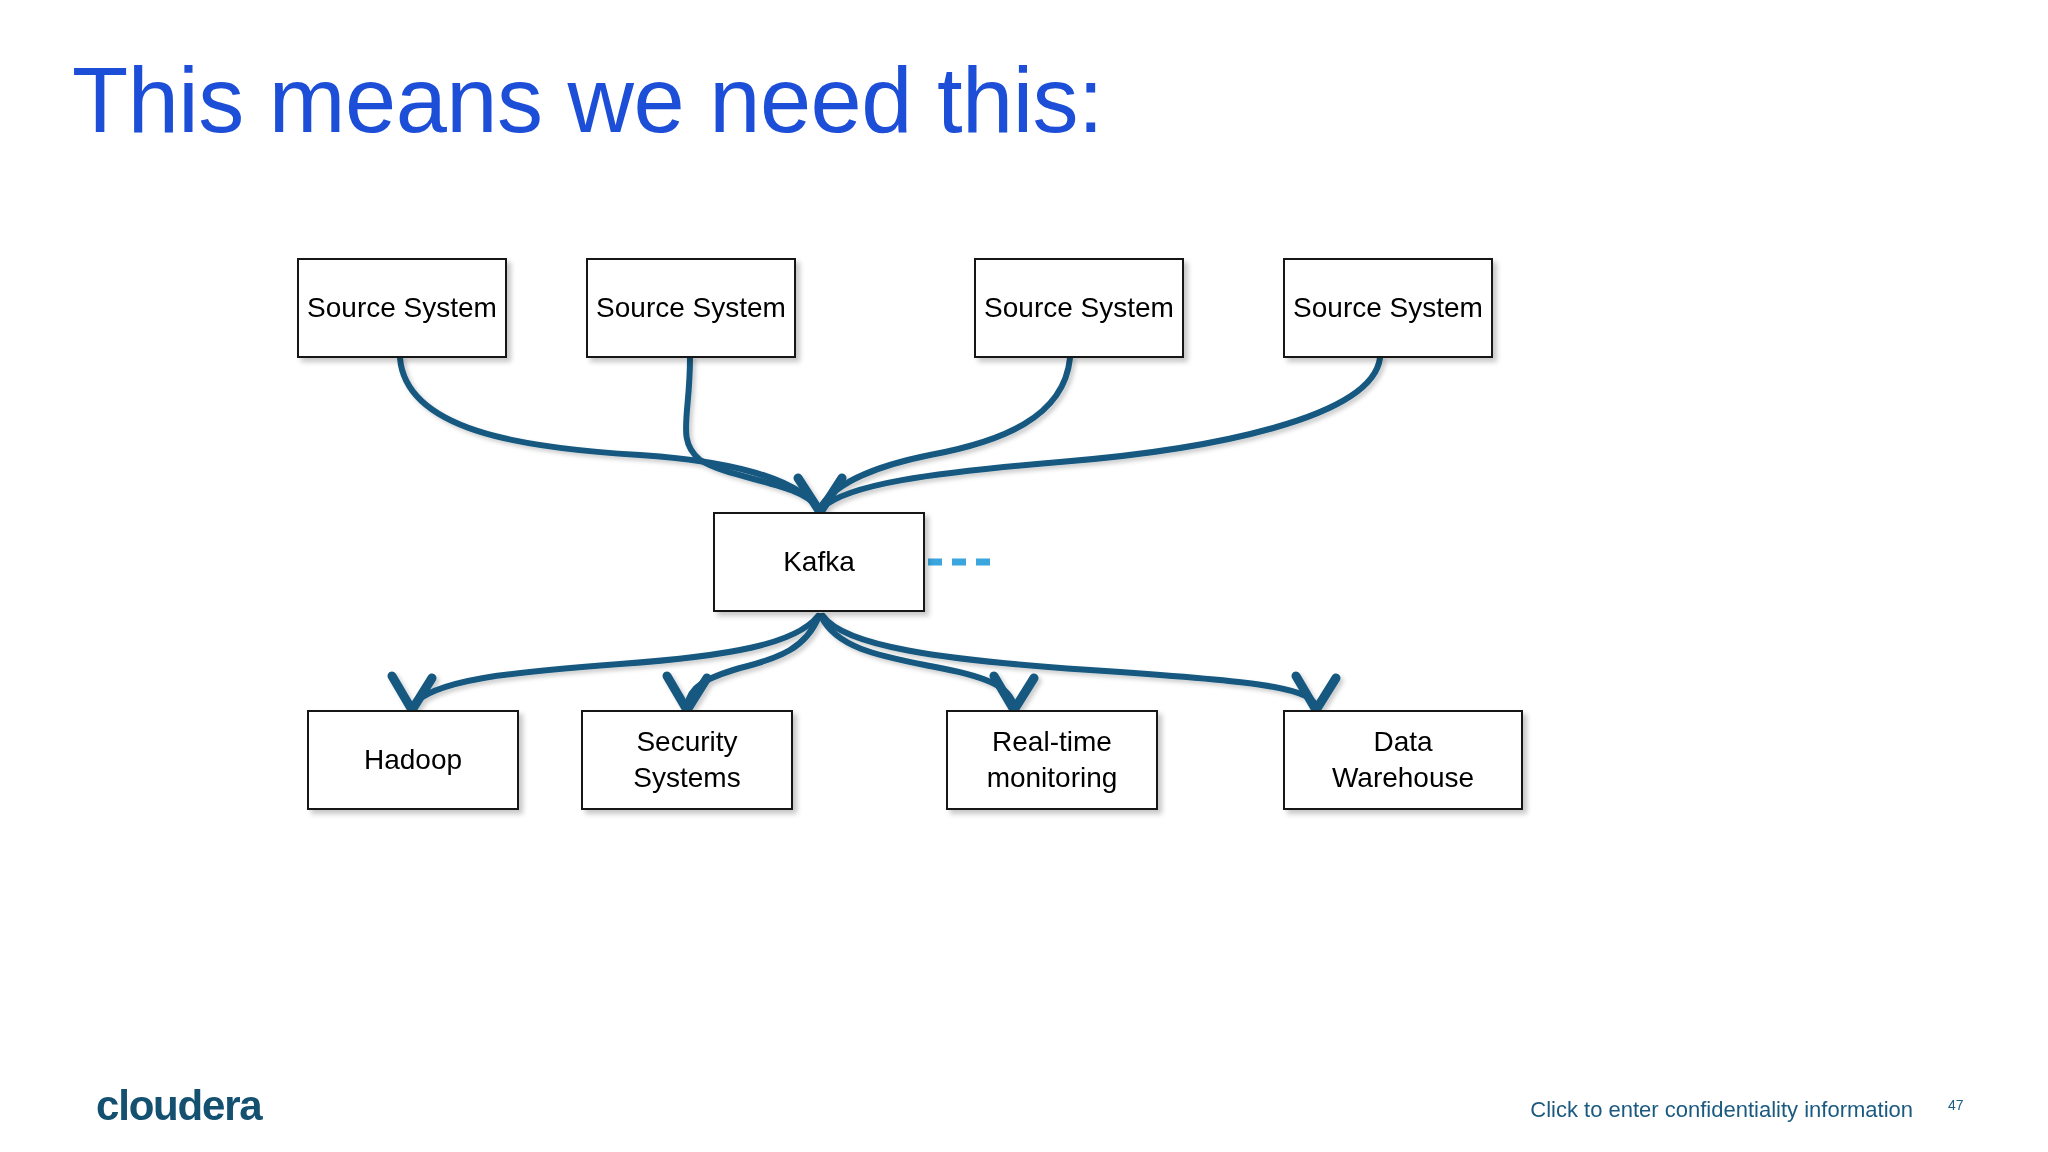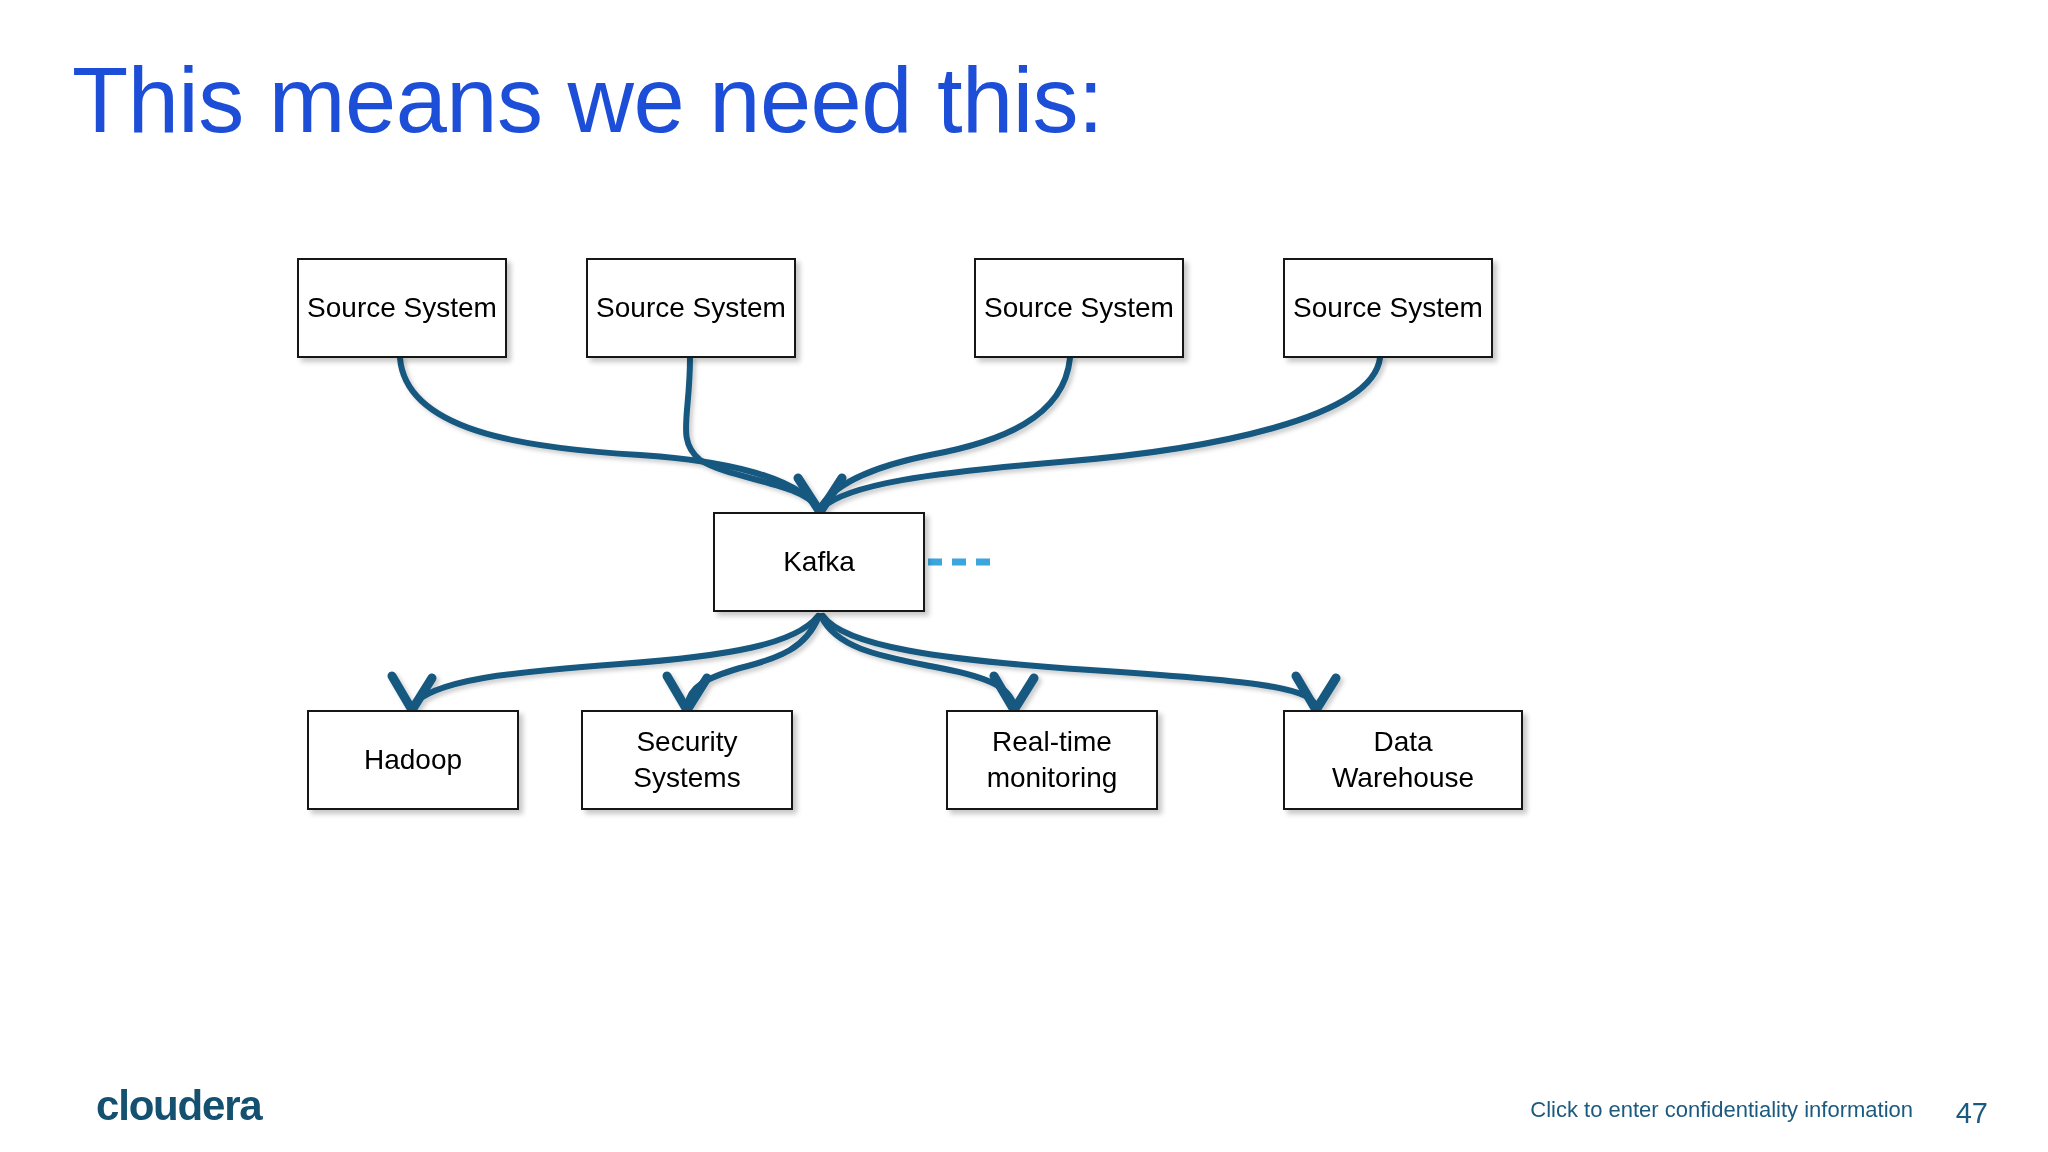--- a/index.html
+++ b/index.html
@@ -106,23 +106,23 @@
     right: 135px;
     top: 1097px;
     font-size: 22px;
     color: #1b5a80;
     white-space: nowrap;
   }
   .page-number {
     position: absolute;
     right: 60px;
     top: 1097px;
-    font-size: 29px;
+    font-size: 14px;
     color: #1b5a80;
-    text-align: right;
+    text-align: left;
     width: 40px;
   }
 </style>
 </head>
 <body>
 
 <div class="slide">
 
   <div class="slide-title">This means we need this:</div>
 

